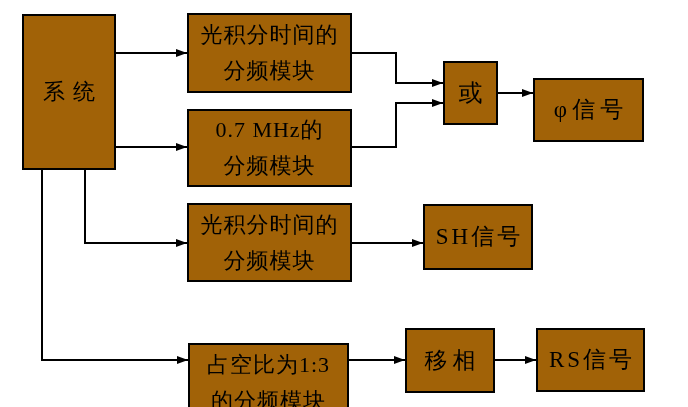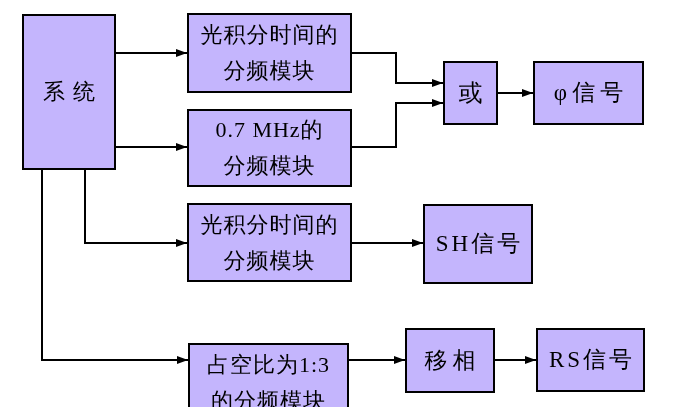--- a/index.html
+++ b/index.html
@@ -18,34 +18,34 @@
   }
   #edge-layer {
     position: absolute;
     left: 0;
     top: 0;
   }
   .node {
     position: absolute;
     box-sizing: border-box;
     border: 2px solid #000000;
-    background: #c4b5fd;
+    background: #a16207;
     display: flex;
     flex-direction: column;
     justify-content: center;
     align-items: center;
     text-align: center;
     font-size: 22px;
     line-height: 36px;
     letter-spacing: 1px;
     white-space: nowrap;
   }
   .node-system-clock { font-size: 22px; letter-spacing: 8px; line-height: 40px; padding-left: 8px; }
   .node-or-gate      { font-size: 24px; letter-spacing: 0; }
-  .node-phi-signal   { font-size: 23px; letter-spacing: 5px; padding-left: 5px; }
+  .node-phi-signal   { font-size: 23px; letter-spacing: 5px; padding-left: 5px; margin-top: 17px; }
   .node-sh-signal    { font-size: 23px; letter-spacing: 3px; padding-left: 3px; }
   .node-rs-signal    { font-size: 23px; letter-spacing: 3px; padding-left: 3px; justify-content: center; }
   .node-phase-shift  { font-size: 23px; letter-spacing: 5px; padding-left: 5px; }
 </style>
 </head>
 <body>
 
 <div id="canvas" style="background: rgb(255, 255, 255);">
     <svg id="edge-layer" width="688" height="407">
       <defs>
@@ -78,21 +78,21 @@
     <div class="node node-or-gate" style="left: 443px; top: 61px; width: 55px; height: 64px; border-color: rgb(0, 0, 0); color: rgb(0, 0, 0);">
       <div class="line">或</div>
     </div>
     <div class="node node-phi-signal" style="left: 533px; top: 61px; width: 111px; height: 64px; border-color: rgb(0, 0, 0); color: rgb(0, 0, 0);">
       <div class="line">φ信号</div>
     </div>
     <div class="node node-optint-divider-2" style="left: 187px; top: 203px; width: 165px; height: 79px; border-color: rgb(0, 0, 0); color: rgb(0, 0, 0);">
       <div class="line">光积分时间的</div>
       <div class="line">分频模块</div>
     </div>
-    <div class="node node-sh-signal" style="left: 423px; top: 204px; width: 110px; height: 80px; border-color: rgb(0, 0, 0); color: rgb(0, 0, 0);">
+    <div class="node node-sh-signal" style="left: 423px; top: 204px; width: 110px; height: 66px; border-color: rgb(0, 0, 0); color: rgb(0, 0, 0);">
       <div class="line">SH信号</div>
     </div>
     <div class="node node-duty-divider" style="left: 188px; top: 313px; width: 161px; height: 79px; border-color: rgb(0, 0, 0); color: rgb(0, 0, 0); margin-top: 30px;">
       <div class="line">占空比为1:3</div>
       <div class="line">的分频模块</div>
     </div>
     <div class="node node-phase-shift" style="left: 405px; top: 328px; width: 90px; height: 65px; border-color: rgb(0, 0, 0); color: rgb(0, 0, 0); text-align: right;">
       <div class="line">移相</div>
     </div>
     <div class="node node-rs-signal" style="left: 536px; top: 328px; width: 109px; height: 64px; border-color: rgb(0, 0, 0); color: rgb(0, 0, 0);">

